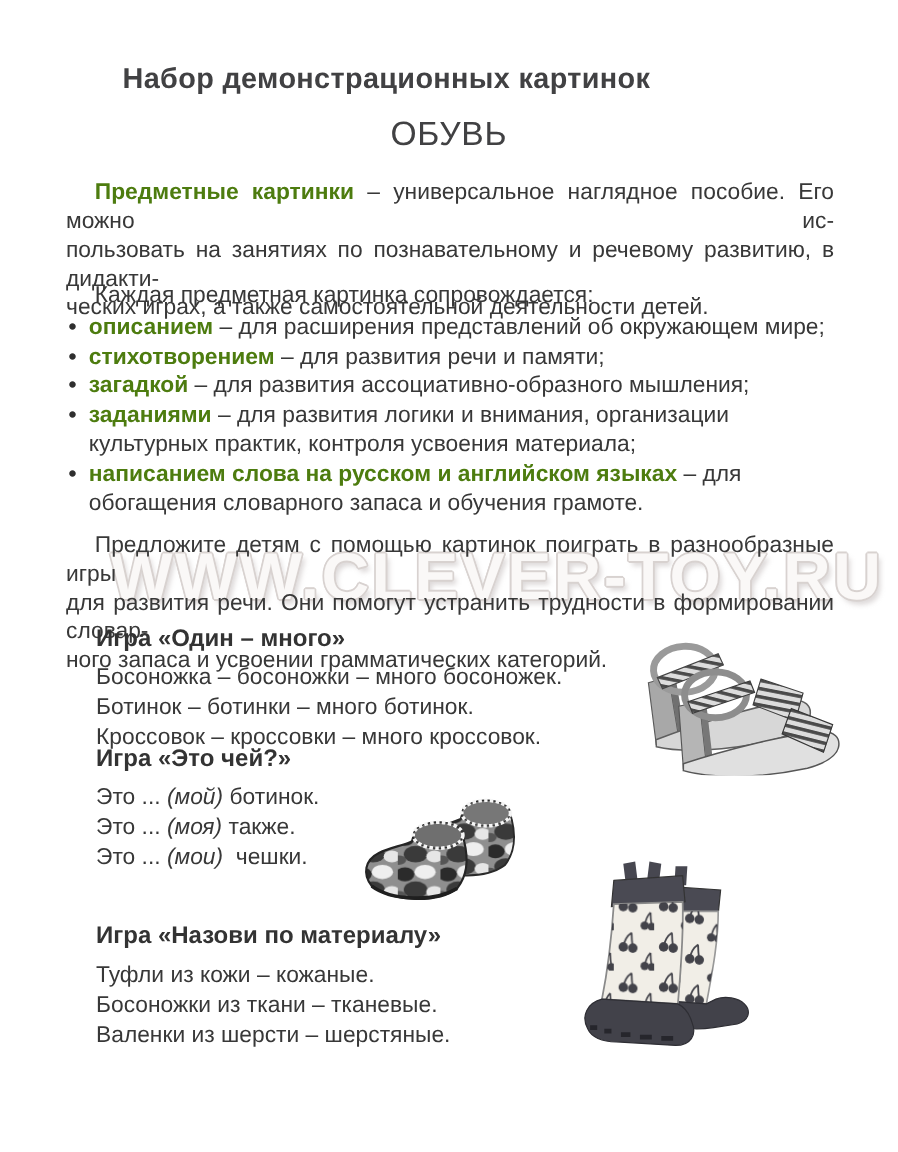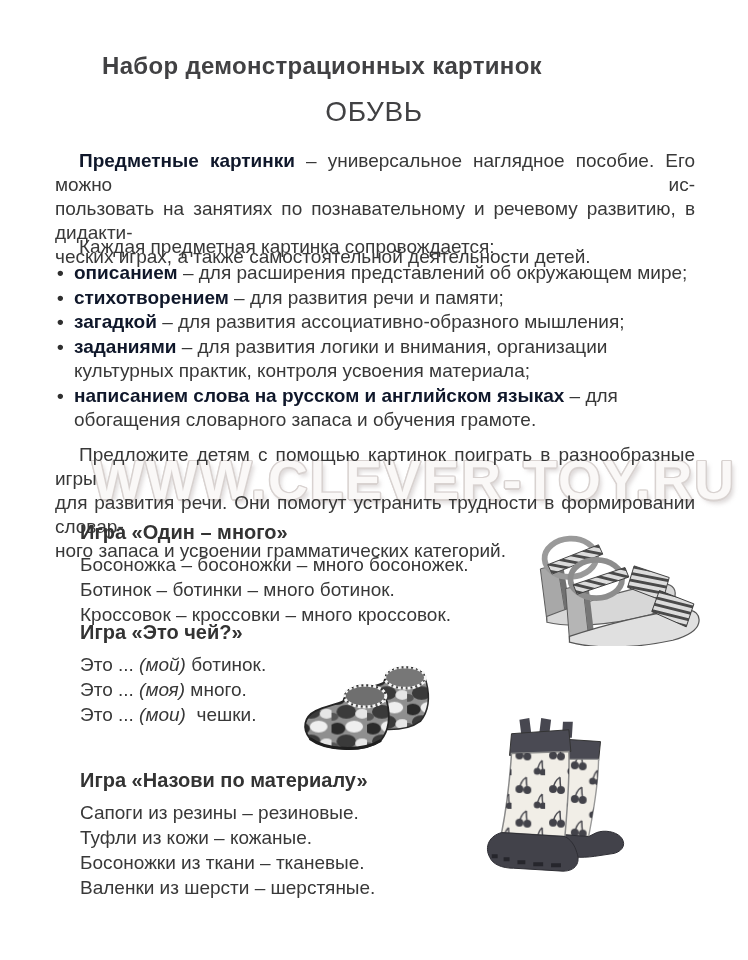--- a/index.html
+++ b/index.html
@@ -13,21 +13,21 @@
 
   .title1{position:absolute;top:52px;left:0;width:644px;text-align:center;
     font-size:24px;font-weight:700;color:#414143;letter-spacing:.3px;}
   .title2{position:absolute;top:96px;left:0;width:748px;text-align:center;
     font-size:28px;font-weight:400;color:#414143;letter-spacing:.6px;}
 
   .para{position:absolute;left:55px;width:640px;font-size:19px;line-height:24px;}
   .jline{text-align:justify;text-align-last:justify;}
   .lline{text-align:left;}
   .ind{text-indent:24px;}
-  b{color:#0f172a;}
+  b{color:#4d7c0f;}
 
   #p1{top:149px;}
   #listhead{position:absolute;top:236px;left:55px;width:640px;font-size:19px;text-indent:24px;}
   #bullets{position:absolute;top:261px;left:57px;width:642px;font-size:19px;line-height:24.5px;}
   .li{position:relative;padding-left:17px;text-align:left;}
   .li::before{content:"\2022";position:absolute;left:0;top:0;font-weight:700;color:#2f2f2f;}
   #p2{top:443px;line-height:24px;}
 
   .game{position:absolute;left:80px;width:430px;}
   #game1{top:521px;}
@@ -89,27 +89,26 @@
   <div class="game" id="game1">
     <h3>Игра «Один – много»</h3>
     <div class="gl">Босоножка – босоножки – много босоножек.</div>
     <div class="gl">Ботинок – ботинки – много ботинок.</div>
     <div class="gl">Кроссовок – кроссовки – много кроссовок.</div>
   </div>
 
   <div class="game" id="game2">
     <h3>Игра «Это чей?»</h3>
     <div class="gl"><span>Это ... </span><span class="it">(мой)</span><span> ботинок.</span></div>
-    <div class="gl"><span>Это ... </span><span class="it">(моя)</span><span> много.</span></div>
+    <div class="gl"><span>Это ... </span><span class="it">(моя)</span><span> также.</span></div>
     <div class="gl"><span>Это ... </span><span class="it">(мои)</span><span>  чешки.</span></div>
   </div>
 
   <div class="game" id="game3">
     <h3>Игра «Назови по материалу»</h3>
-    <div class="gl">Сапоги из резины – резиновые.</div>
     <div class="gl">Туфли из кожи – кожаные.</div>
     <div class="gl">Босоножки из ткани – тканевые.</div>
     <div class="gl">Валенки из шерсти – шерстяные.</div>
   </div>
 
   <div class="photo" id="sandals">
     <svg viewBox="0 0 200 140" xmlns="http://www.w3.org/2000/svg">
       <defs>
         <pattern id="stripesA" width="7" height="7" patternUnits="userSpaceOnUse" patternTransform="rotate(14)">
           <rect width="7" height="7" fill="#dcdcdc"></rect>

